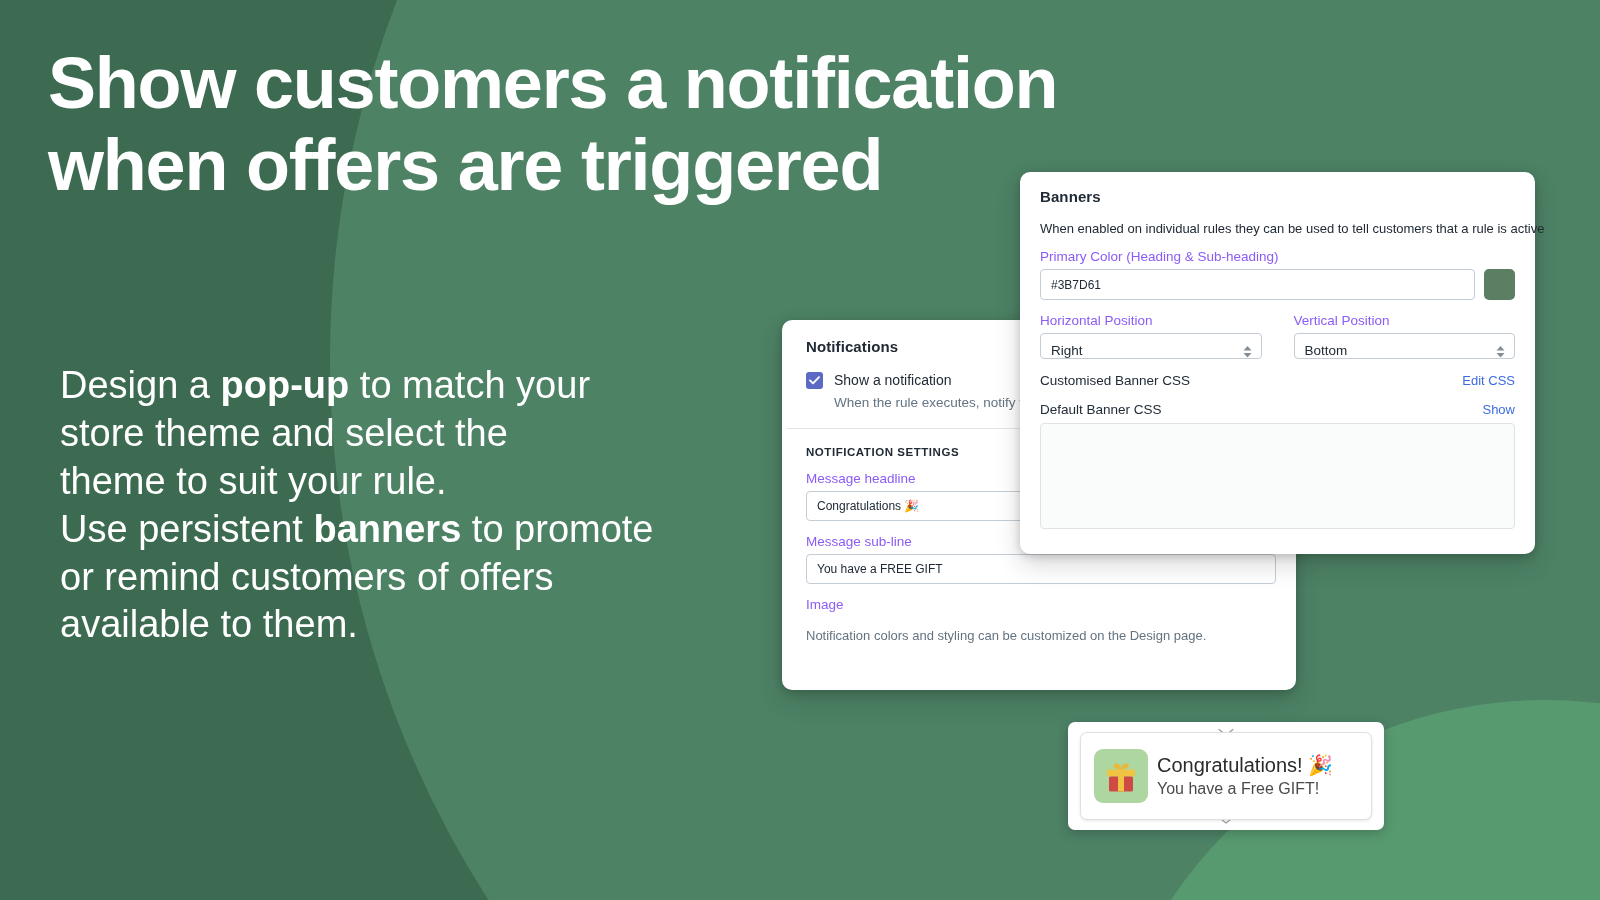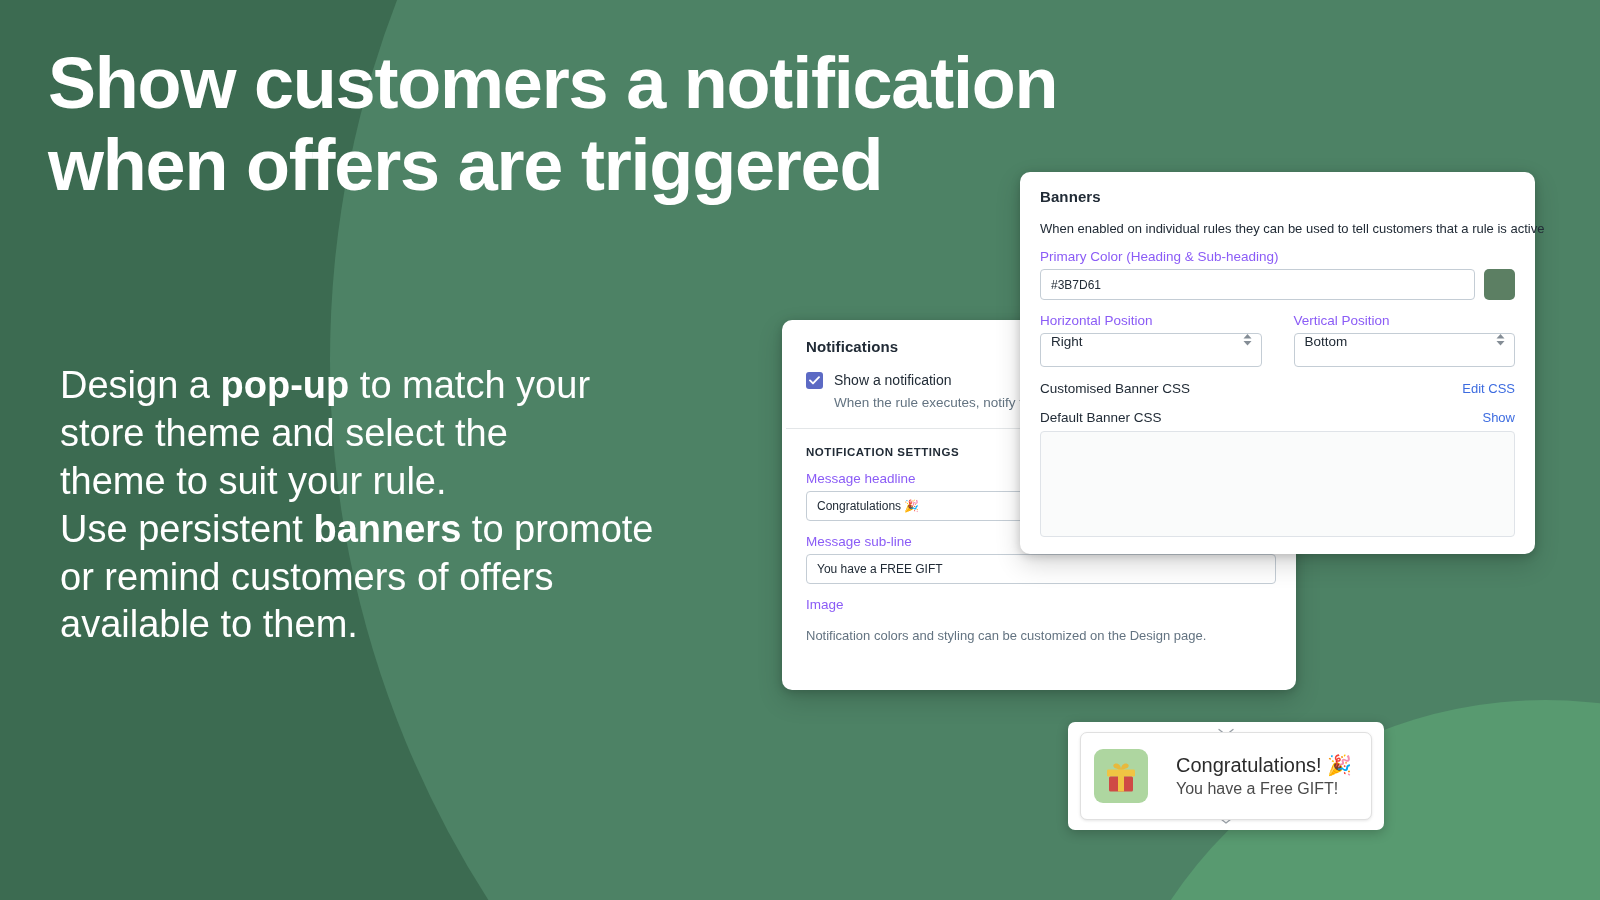--- a/index.html
+++ b/index.html
@@ -146,26 +146,26 @@
     border: 1px solid #c4cdd5;
     border-radius: 4px;
     background: #fff;
     display: flex;
     align-items: center;
     padding: 0 10px;
     font-size: 12px;
     color: #212b36;
   }
   .select-box {
-    height: 34px;
+    height: 26px;
     border: 1px solid #c4cdd5;
     border-radius: 4px;
     background: #fff;
     display: flex;
-    align-items: flex-start;
+    align-items: flex-end;
     justify-content: space-between;
     padding: 0 9px 0 10px;
     font-size: 13.5px;
     color: #212b36;
   }
   .stepper { display: flex; flex-direction: column; gap: 2px; opacity: 0.75; }
   .card-foot {
     font-size: 13px;
     color: #637381;
     margin-top: 16px;
@@ -244,21 +244,21 @@
     top: 10px;
     width: 292px;
     height: 88px;
     background: #ffffff;
     border: 1px solid #e0e0e0;
     border-radius: 7px;
     box-shadow: 0 1px 3px rgba(0,0,0,0.10);
     display: flex;
     align-items: center;
     padding: 0 13px;
-    gap: 28px;
+    gap: 9px;
   }
   .gift-tile {
     width: 54px;
     height: 54px;
     border-radius: 9px;
     background: #aed6a0;
     flex: 0 0 auto;
     display: flex;
     align-items: center;
     justify-content: center;

